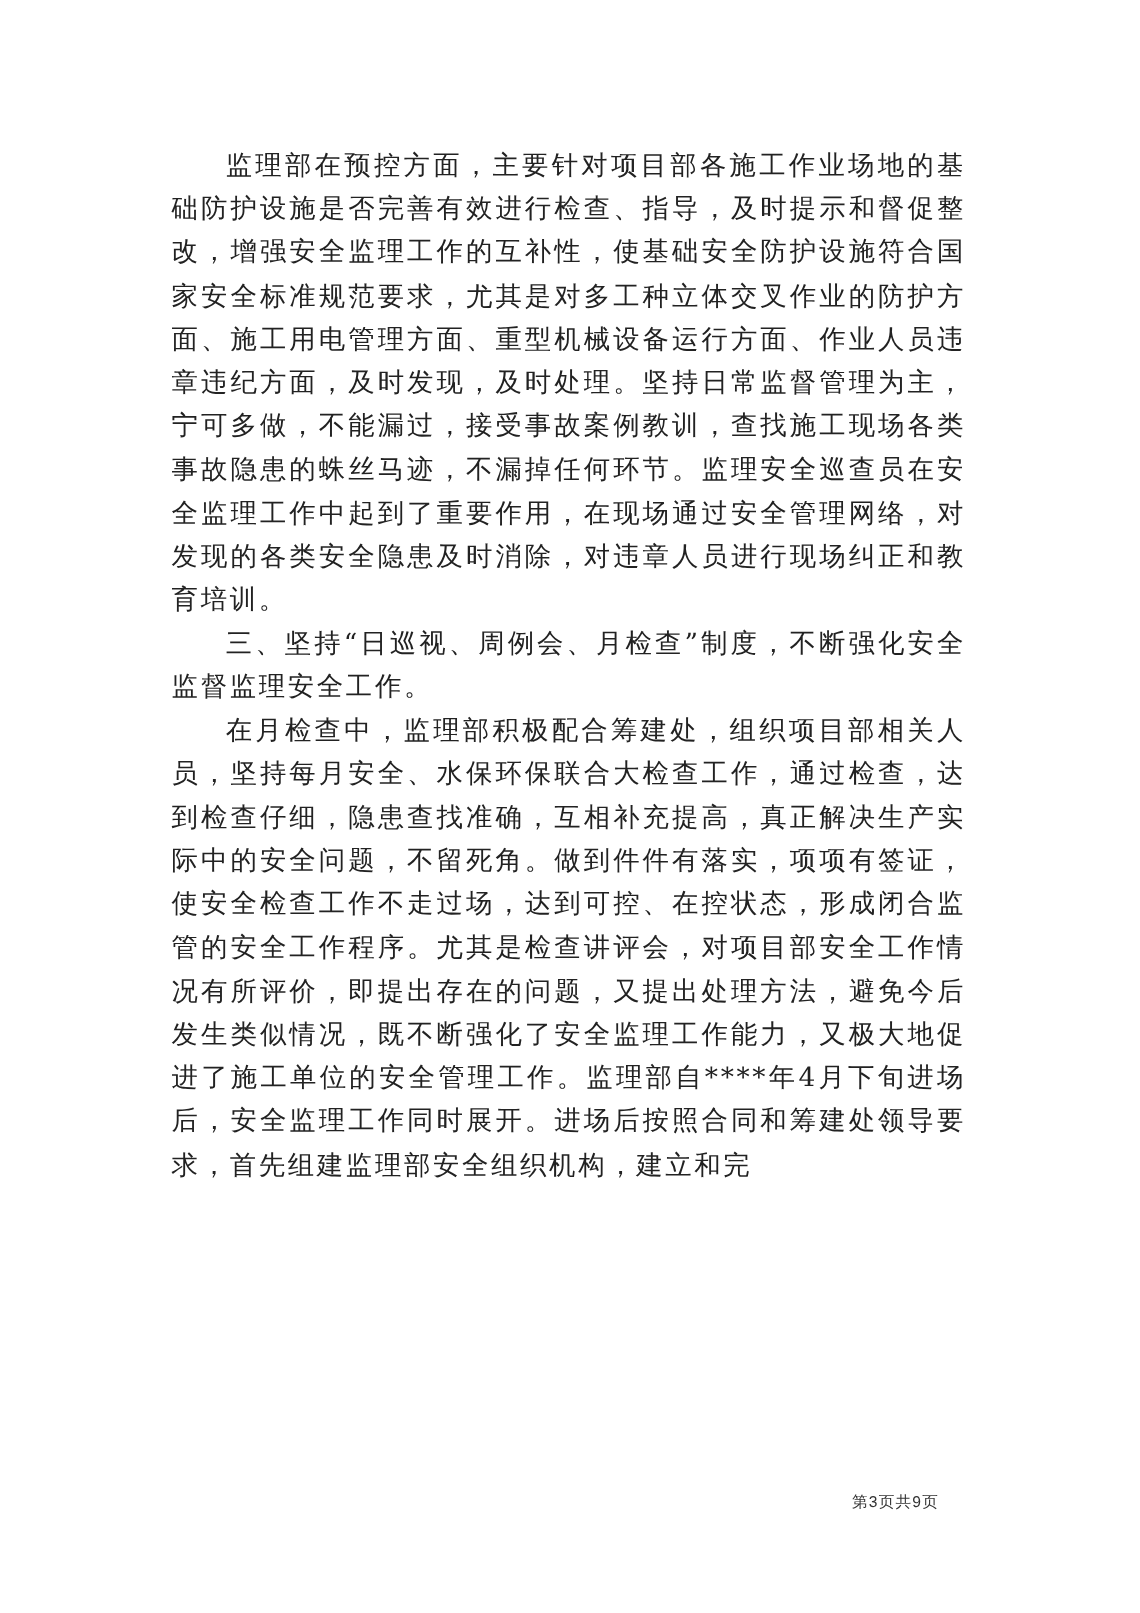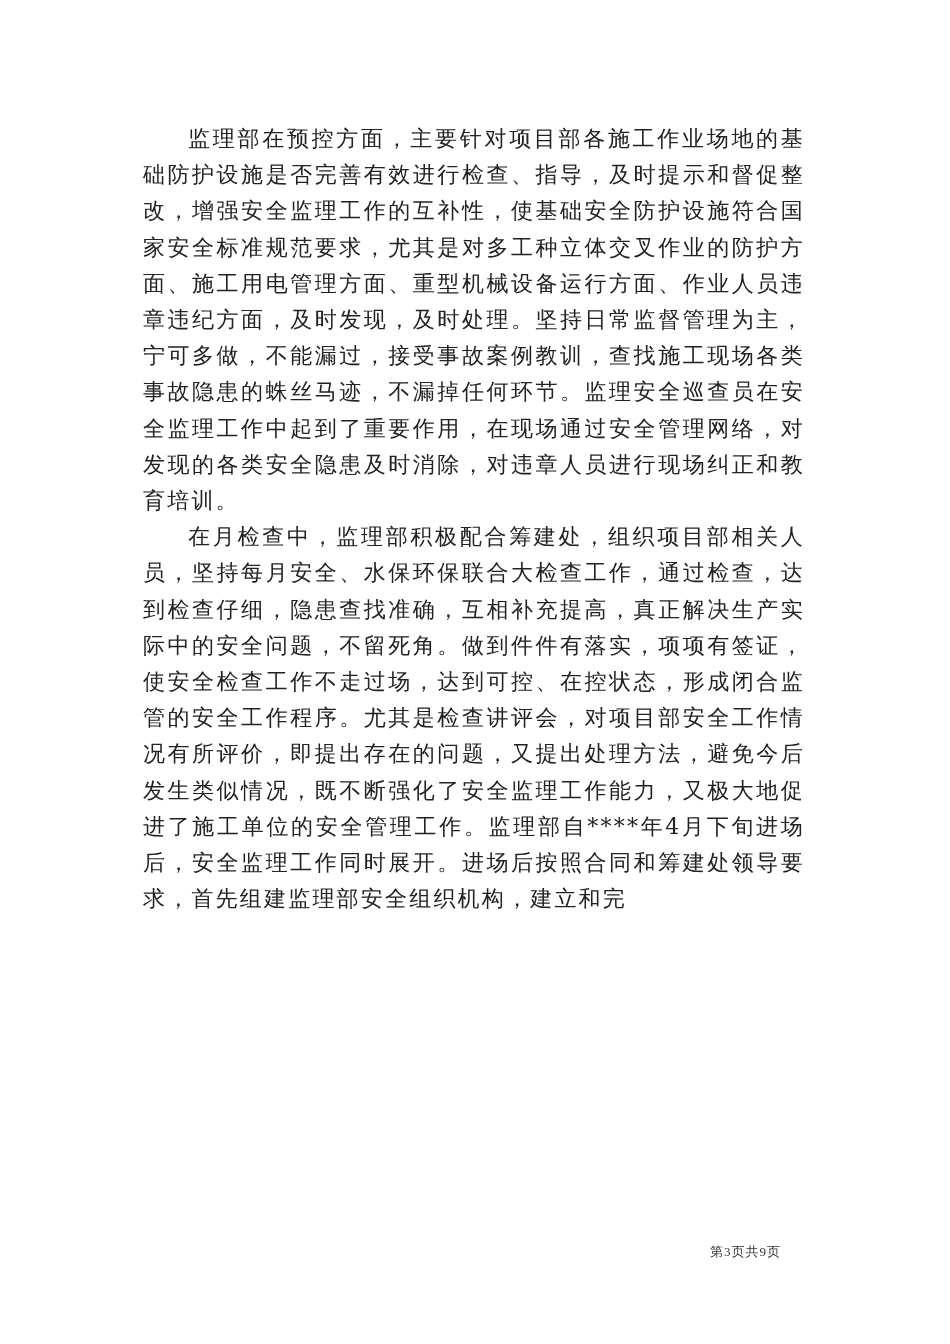--- a/index.html
+++ b/index.html
@@ -7,26 +7,27 @@
   .page { position: absolute; left: 0; top: 0; width: 910px; height: 1344px; background: #ffffff; }
   .content {
     position: absolute; left: 143px; top: 121px; width: 662px;
     font-family: "DejaVu Serif", "Liberation Serif", serif;
     font-size: 22px; line-height: 36.2px; color: #222222;
     letter-spacing: 2.2px;
   }
   .para { margin: 0; text-indent: 2.05em; text-align: justify; text-align-last: left; }
   .footer {
     position: absolute; left: 710px; top: 1243px;
-    font-family: Liberation Serif, serif;
+    font-family: Liberation Sans, sans-serif;
     font-size: 13px; color: #333333; letter-spacing: 1px;
   }
 </style>
 </head>
 <body>
 
 <div class="page">
   <div class="content">
     <p class="para">监理部在预控方面，主要针对项目部各施工作业场地的基础防护设施是否完善有效进行检查、指导，及时提示和督促整改，增强安全监理工作的互补性，使基础安全防护设施符合国家安全标准规范要求，尤其是对多工种立体交叉作业的防护方面、施工用电管理方面、重型机械设备运行方面、作业人员违章违纪方面，及时发现，及时处理。坚持日常监督管理为主，宁可多做，不能漏过，接受事故案例教训，查找施工现场各类事故隐患的蛛丝马迹，不漏掉任何环节。监理安全巡查员在安全监理工作中起到了重要作用，在现场通过安全管理网络，对发现的各类安全隐患及时消除，对违章人员进行现场纠正和教育培训。</p>
+    <p class="para">三、坚持“日巡视、周例会、月检查”制度，不断强化安全监督监理安全工作。</p>
     <p class="para">在月检查中，监理部积极配合筹建处，组织项目部相关人员，坚持每月安全、水保环保联合大检查工作，通过检查，达到检查仔细，隐患查找准确，互相补充提高，真正解决生产实际中的安全问题，不留死角。做到件件有落实，项项有签证，使安全检查工作不走过场，达到可控、在控状态，形成闭合监管的安全工作程序。尤其是检查讲评会，对项目部安全工作情况有所评价，即提出存在的问题，又提出处理方法，避免今后发生类似情况，既不断强化了安全监理工作能力，又极大地促进了施工单位的安全管理工作。监理部自****年4月下旬进场后，安全监理工作同时展开。进场后按照合同和筹建处领导要求，首先组建监理部安全组织机构，建立和完</p>
   </div>
   <div class="footer">第3页共9页</div>
 </div>
 
 </body></html>

